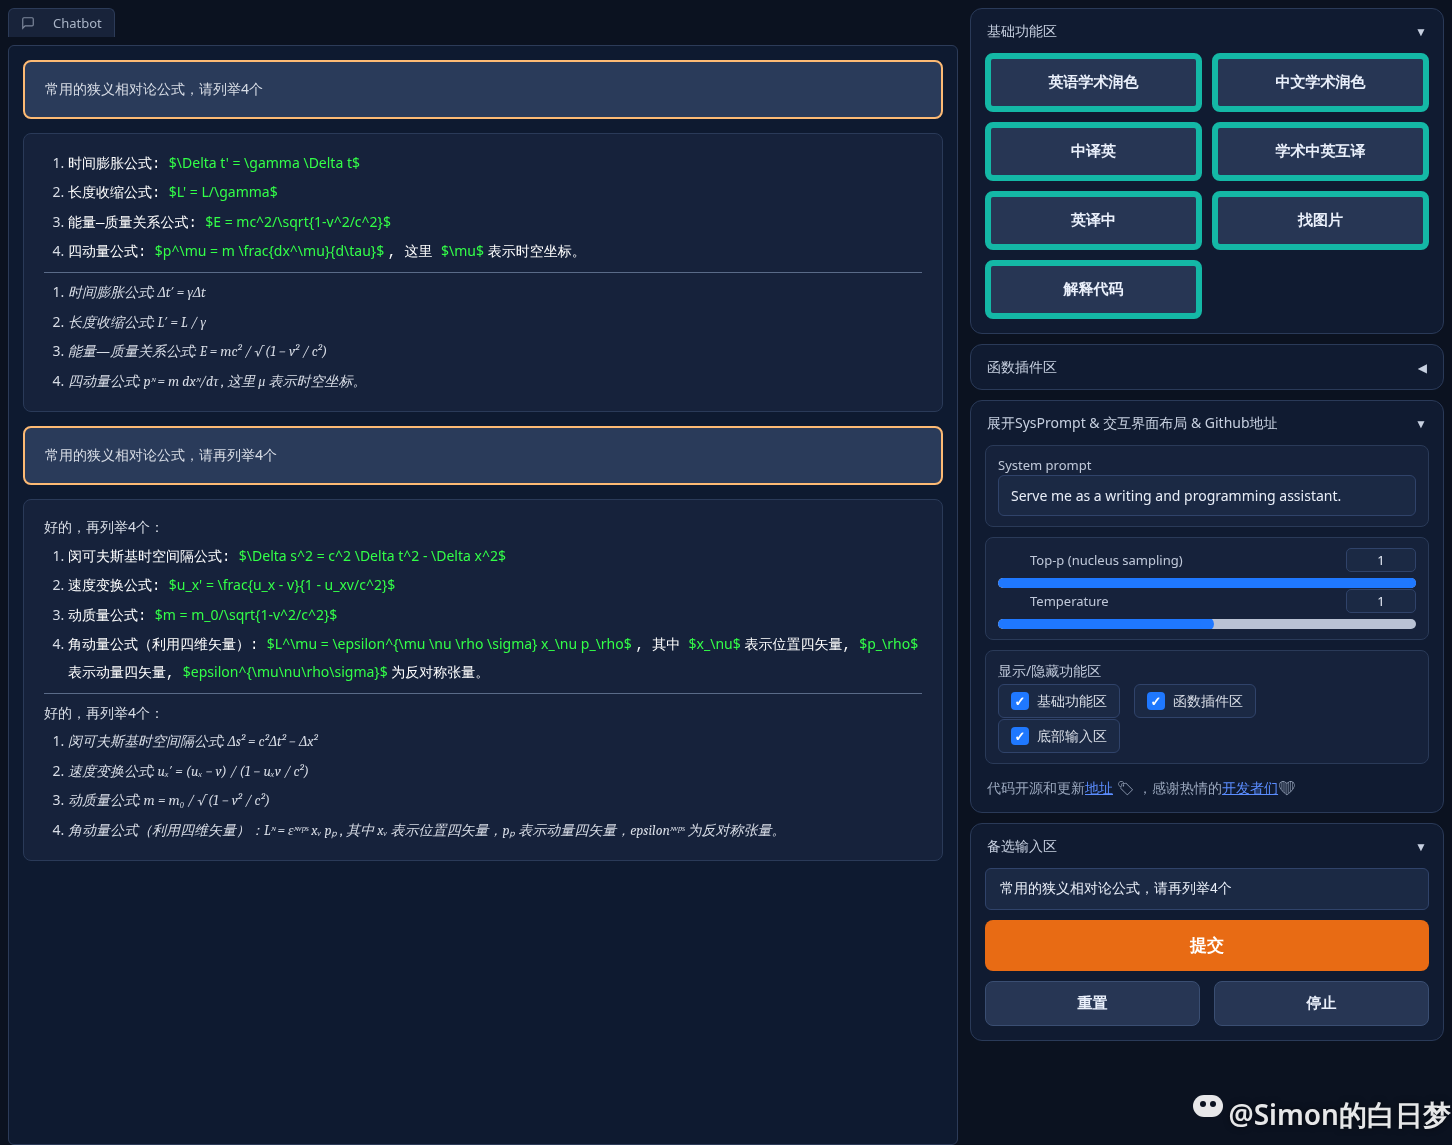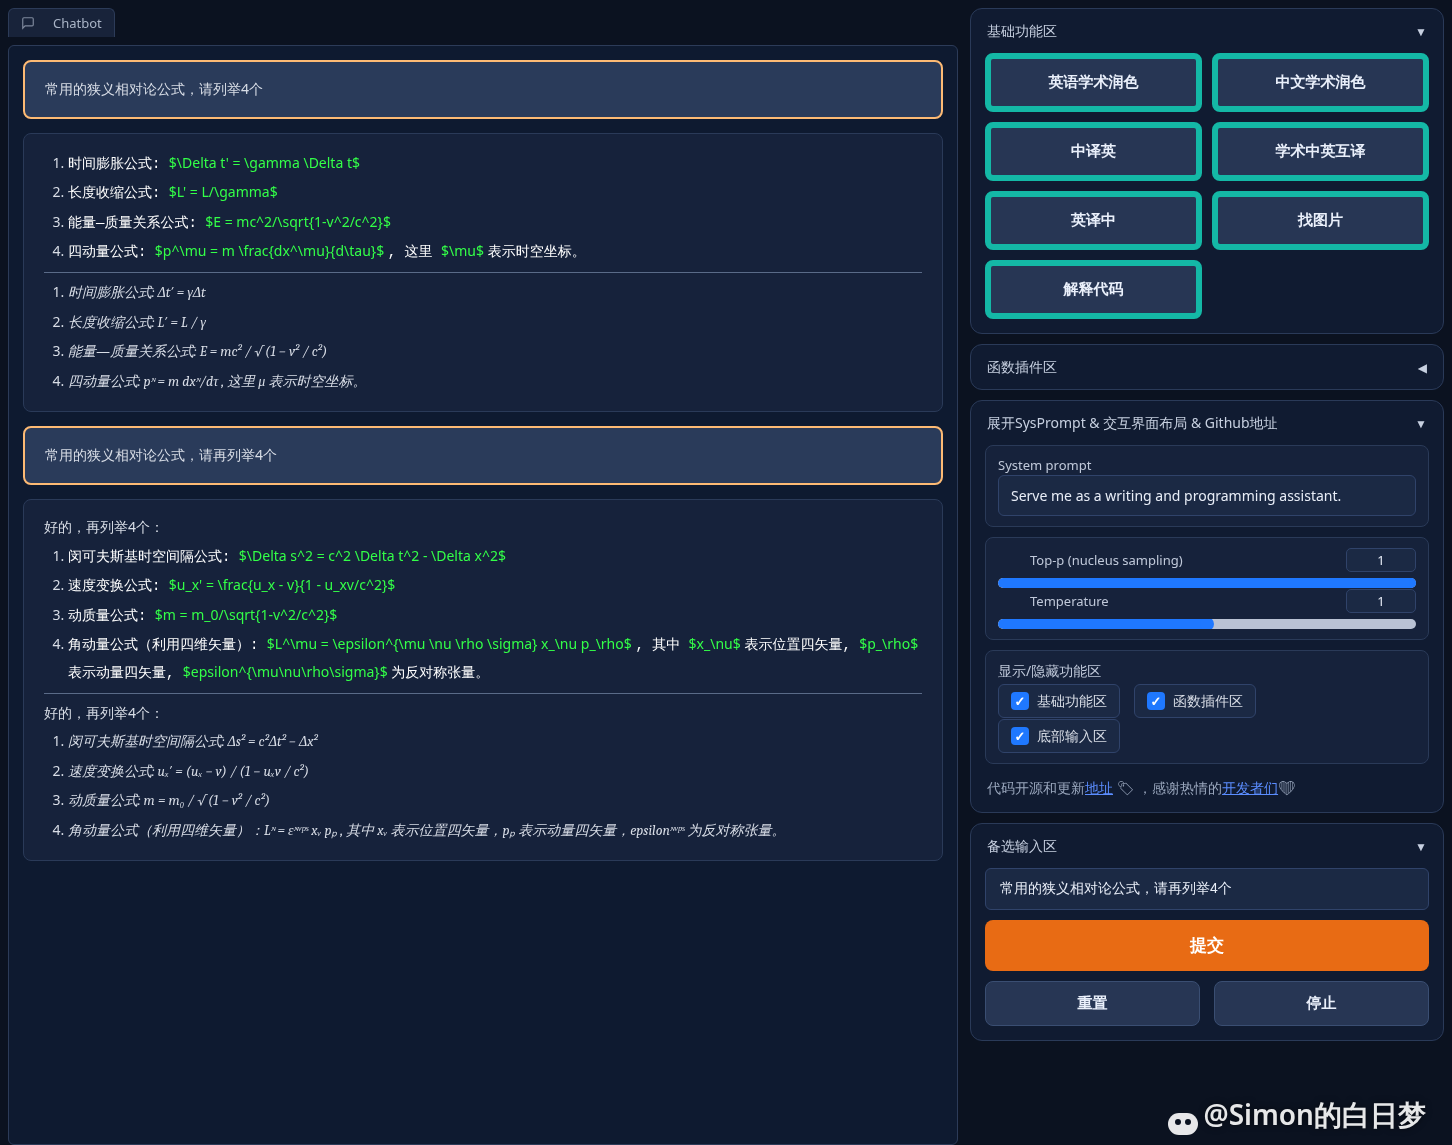--- a/index.html
+++ b/index.html
@@ -117,23 +117,23 @@
     cursor: pointer;
   }
   .two-col { display: grid; grid-template-columns: 1fr 1fr; gap: 14px; }
   .ghost-btn {
     background: #273654; border: 1px solid #3a4e72;
     color: #eaf0fb; font-weight: 600; font-size: 15px;
     border-radius: 8px; padding: 12px 4px; text-align: center; cursor: pointer;
   }
 
   .watermark {
-    position: fixed; right: 26px; bottom: 10px;
+    position: fixed; right: 1px; bottom: 10px;
     color: rgba(255,255,255,.9); font-size: 28px; font-weight: 600;
-    display: flex; align-items: flex-end; gap: 6px;
+    display: flex; align-items: flex-start; gap: 6px;
     text-shadow: 0 0 6px rgba(0,0,0,.6);
     pointer-events: none;
   }
   .wm-icon {
     width: 30px; height: 22px; border-radius: 11px; background: rgba(255,255,255,.9);
     position: relative;
   }
   .wm-icon::before, .wm-icon::after {
     content: ""; position: absolute; width: 6px; height: 6px;
     background: #0b1220; border-radius: 50%; top: 6px;

